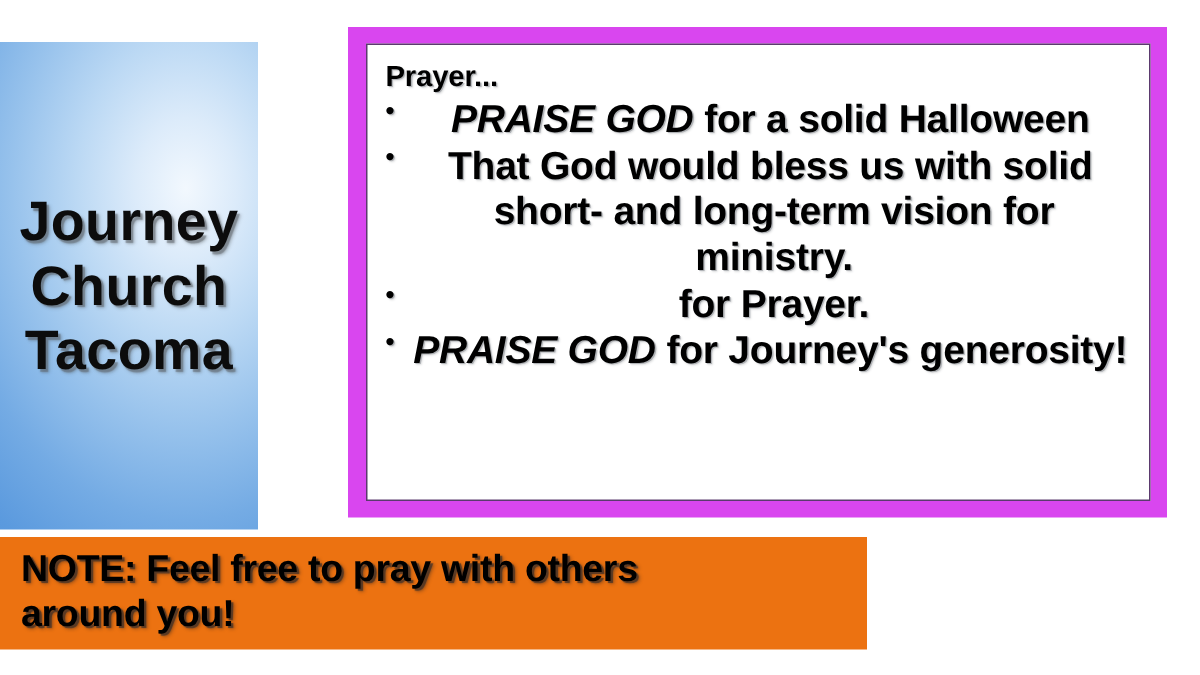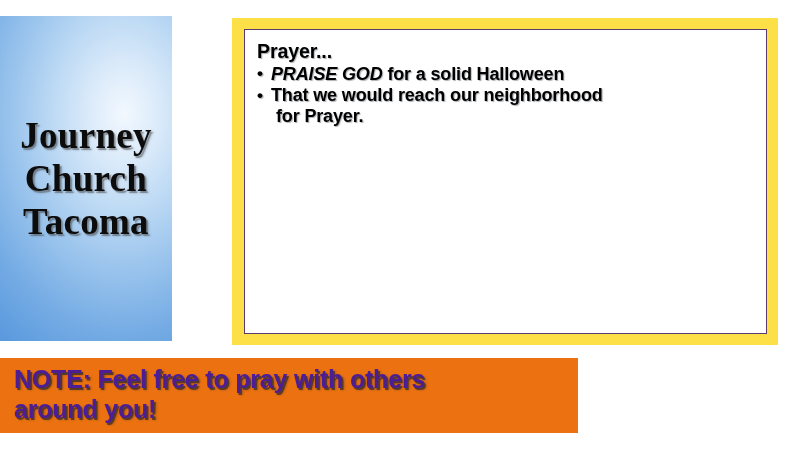--- a/index.html
+++ b/index.html
@@ -20,34 +20,33 @@
     left: 0; top: 0;
     width: 800px;
     height: 450px;
     background: #ffffff;
   }
 
   
   .title-panel {
     position: absolute;
     left: 0px;
-    top: 16px;
+    top: 28px;
     width: 172px;
     height: 325px;
     background:
       radial-gradient(ellipse 150% 110% at 72% 30%,
         #f2f8fe 0%,
         #dcebfa 13%,
         #bcd9f4 28%,
         #97c2ec 45%,
         #74abe4 62%,
         #5b9ade 78%,
         #4e90da 100%);
     overflow: hidden;
-    font-family: Liberation Serif, serif;
   }
 
   .title-text {
     position: absolute;
     left: 0;
     right: 0;
     top: 50%;
     transform: translateY(-50%);
     text-align: center;
     font-size: 37px;
@@ -61,21 +60,21 @@
     white-space: pre-line;
   }
 
   
   .prayer-box {
     position: absolute;
     left: 232px;
     top: 18px;
     width: 546px;
     height: 327px;
-    background: #fde047;
+    background: #d946ef;
     box-sizing: border-box;
     padding: 11px 11px 11px 12px;
   }
 
   .prayer-inner {
     width: 100%;
     height: 100%;
     background: #ffffff;
     border: 1.6px solid #5b3a6e;
     box-sizing: border-box;
@@ -96,30 +95,31 @@
   }
 
   .bullet-list {
     list-style: none;
     margin: 0;
     padding: 0;
   }
 
   .bullet-item {
     position: relative;
-    font-size: 18px;
+    font-size: 26px;
     font-weight: bold;
     color: #000000;
     line-height: 1.175;
     padding-left: 14px;
     margin: 0 0 0.5px 0;
     letter-spacing: -0.15px;
     text-shadow:
       0.9px 0.9px 0.4px rgba(120,125,130,0.45),
       1.4px 1.4px 1.4px rgba(100,105,110,0.22);
+    text-align: center;
   }
 
   .bullet-item::before {
     content: "\2022";
     position: absolute;
     left: 0px;
     top: -0.5px;
     font-size: 17px;
     line-height: 1.26;
     color: #000000;
@@ -145,21 +145,21 @@
     background: #ec7211;
     box-sizing: border-box;
     padding: 6px 10px 6px 14px;
     display: flex;
     align-items: flex-start;
   }
 
   .note-text {
     font-size: 25px;
     font-weight: bold;
-    color: #4c1d95;
+    color: #000000;
     line-height: 1.2;
     letter-spacing: -0.2px;
     text-shadow:
       1.6px 1.6px 0.6px rgba(40,40,45,0.65),
       2.4px 2.4px 2.4px rgba(30,30,35,0.35);
     white-space: pre-line;
   }
 </style>
 </head>
 <body>
@@ -175,26 +175,32 @@
   <div class="prayer-box">
     <div class="prayer-inner">
       <div class="prayer-heading">Prayer...</div>
 
       <ul class="bullet-list">
 
         <li class="bullet-item">
           <span class="em-praise">PRAISE GOD</span><span> for a solid Halloween</span>
         </li>
 
-
-        <li class="bullet-item">
-          <span>That we would reach our neighborhood</span>
+        <li class="bullet-item">
+          <span>That God would bless us with solid</span>
+          <span class="cont">short- and long-term vision for ministry.</span>
+        </li>
+
+        <li class="bullet-item">
           <span class="cont">for Prayer.</span>
         </li>
 
+        <li class="bullet-item">
+          <span class="em-praise">PRAISE GOD</span><span> for Journey's generosity!</span>
+        </li>
 
 
       </ul>
     </div>
   </div>
 
   <div class="note-banner">
     <div class="note-text">NOTE: Feel free to pray with others
 around you!</div>
   </div>

